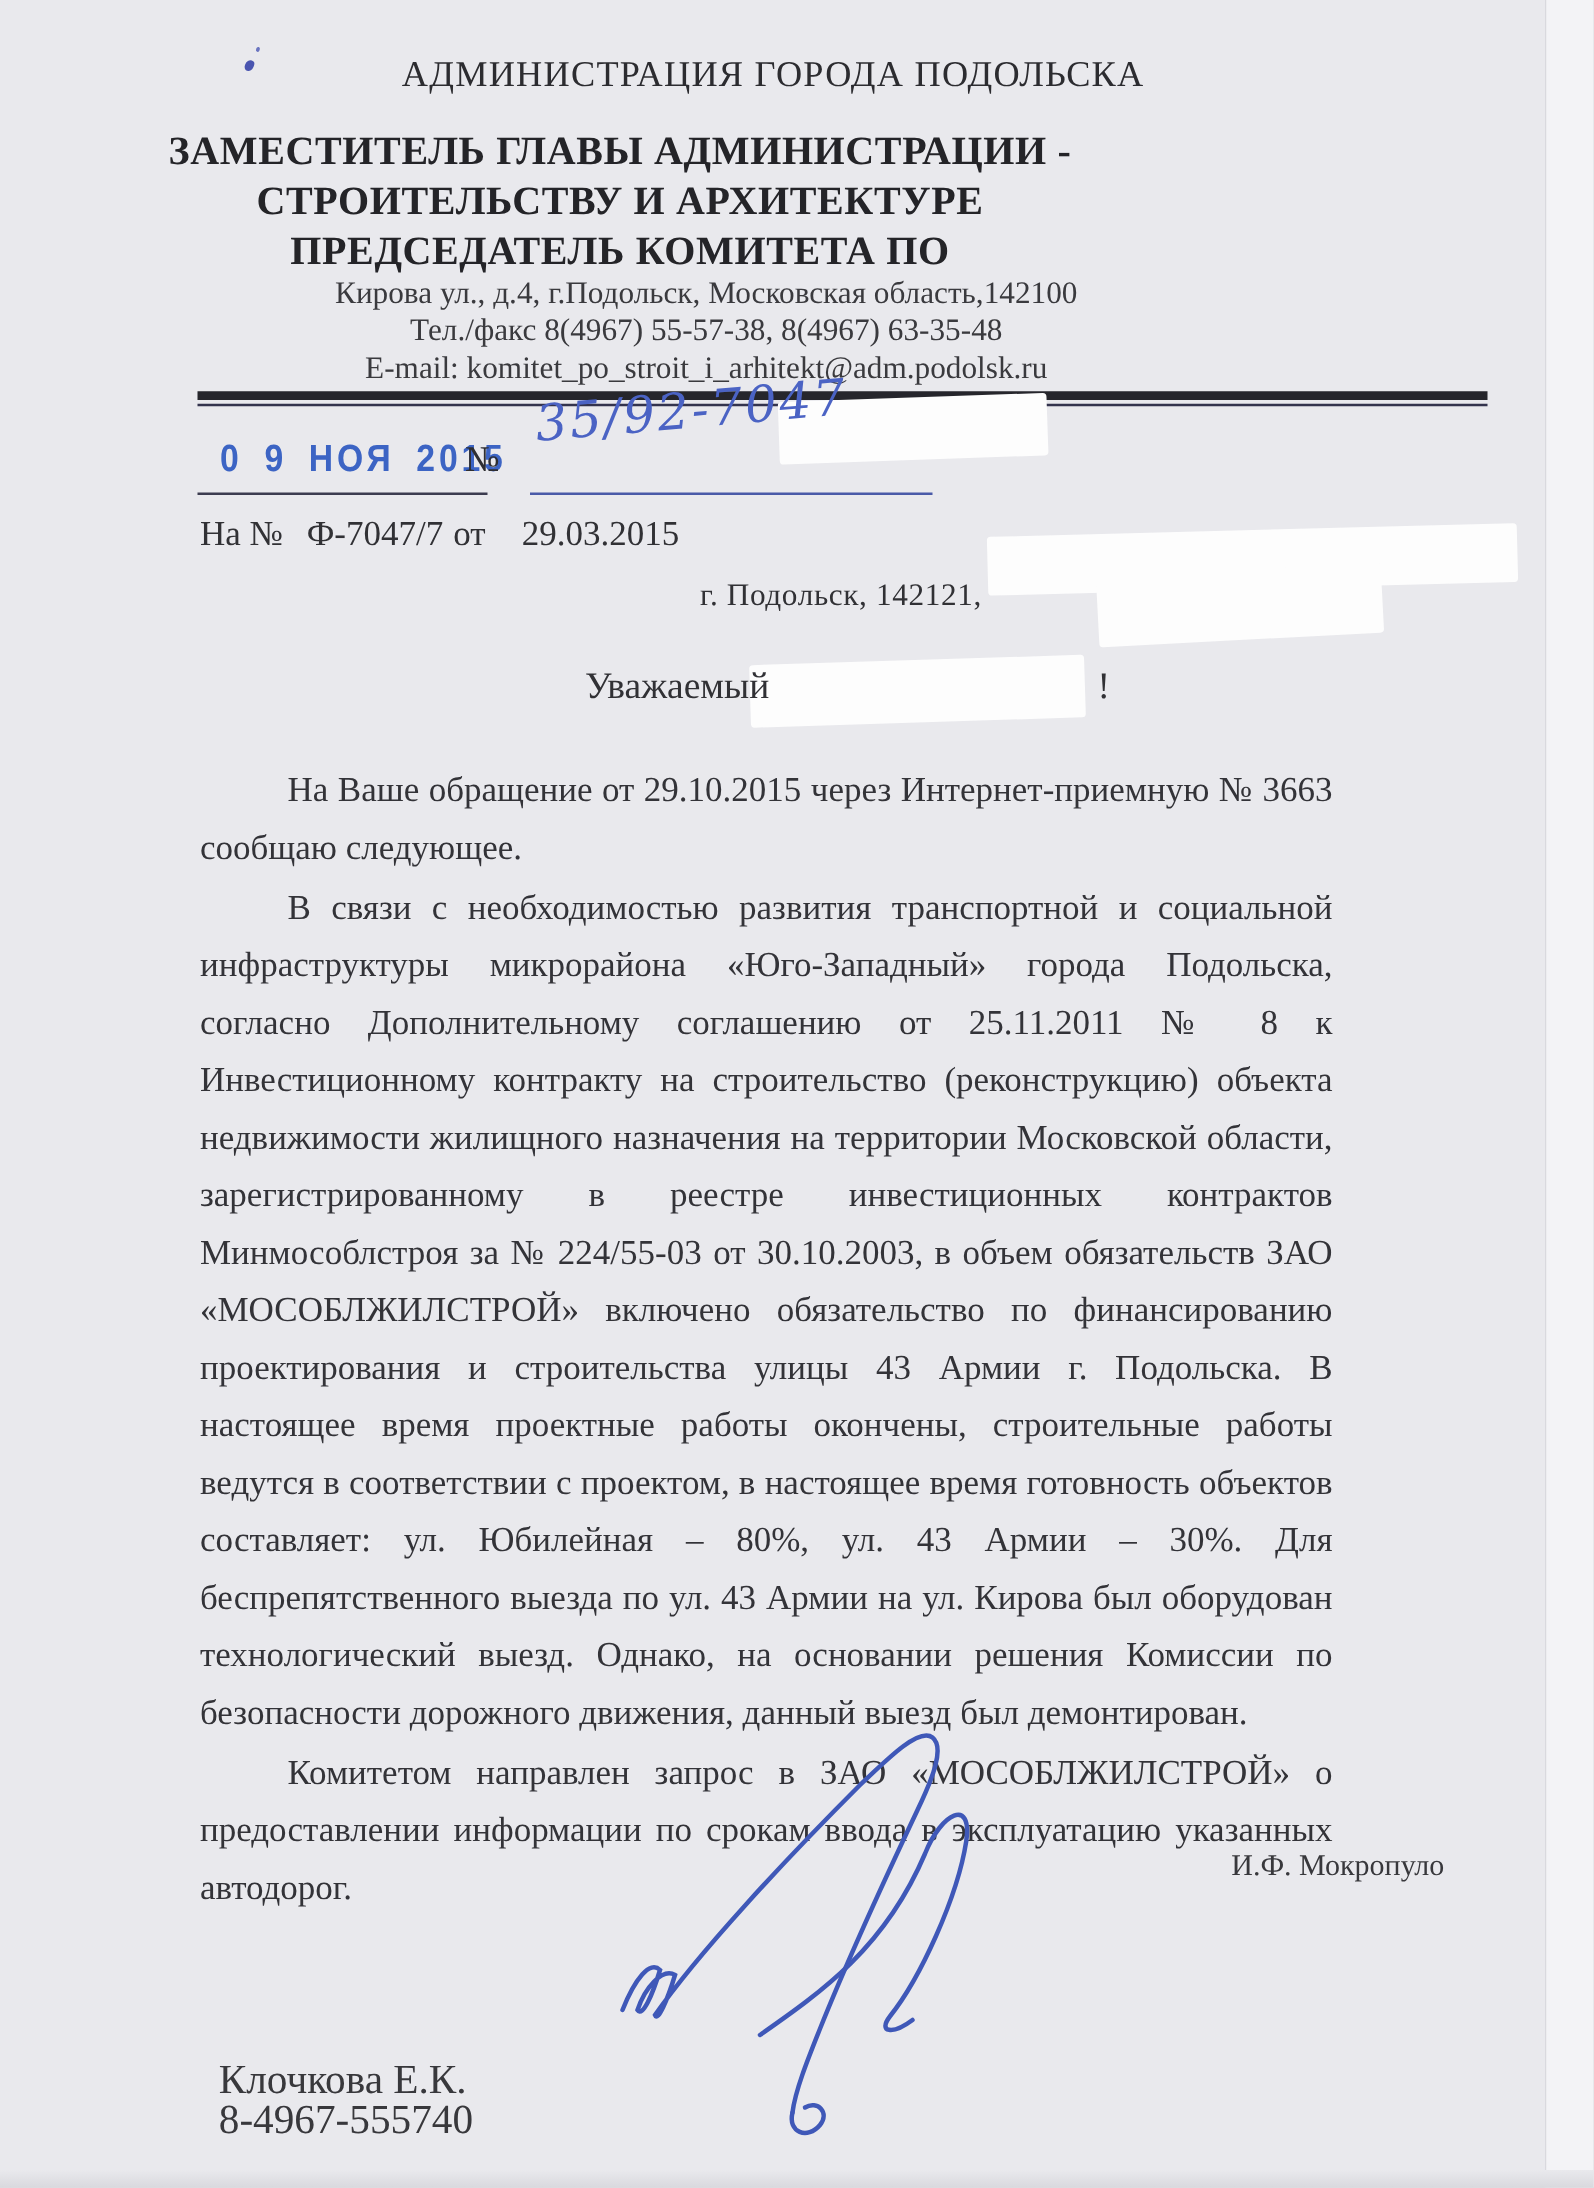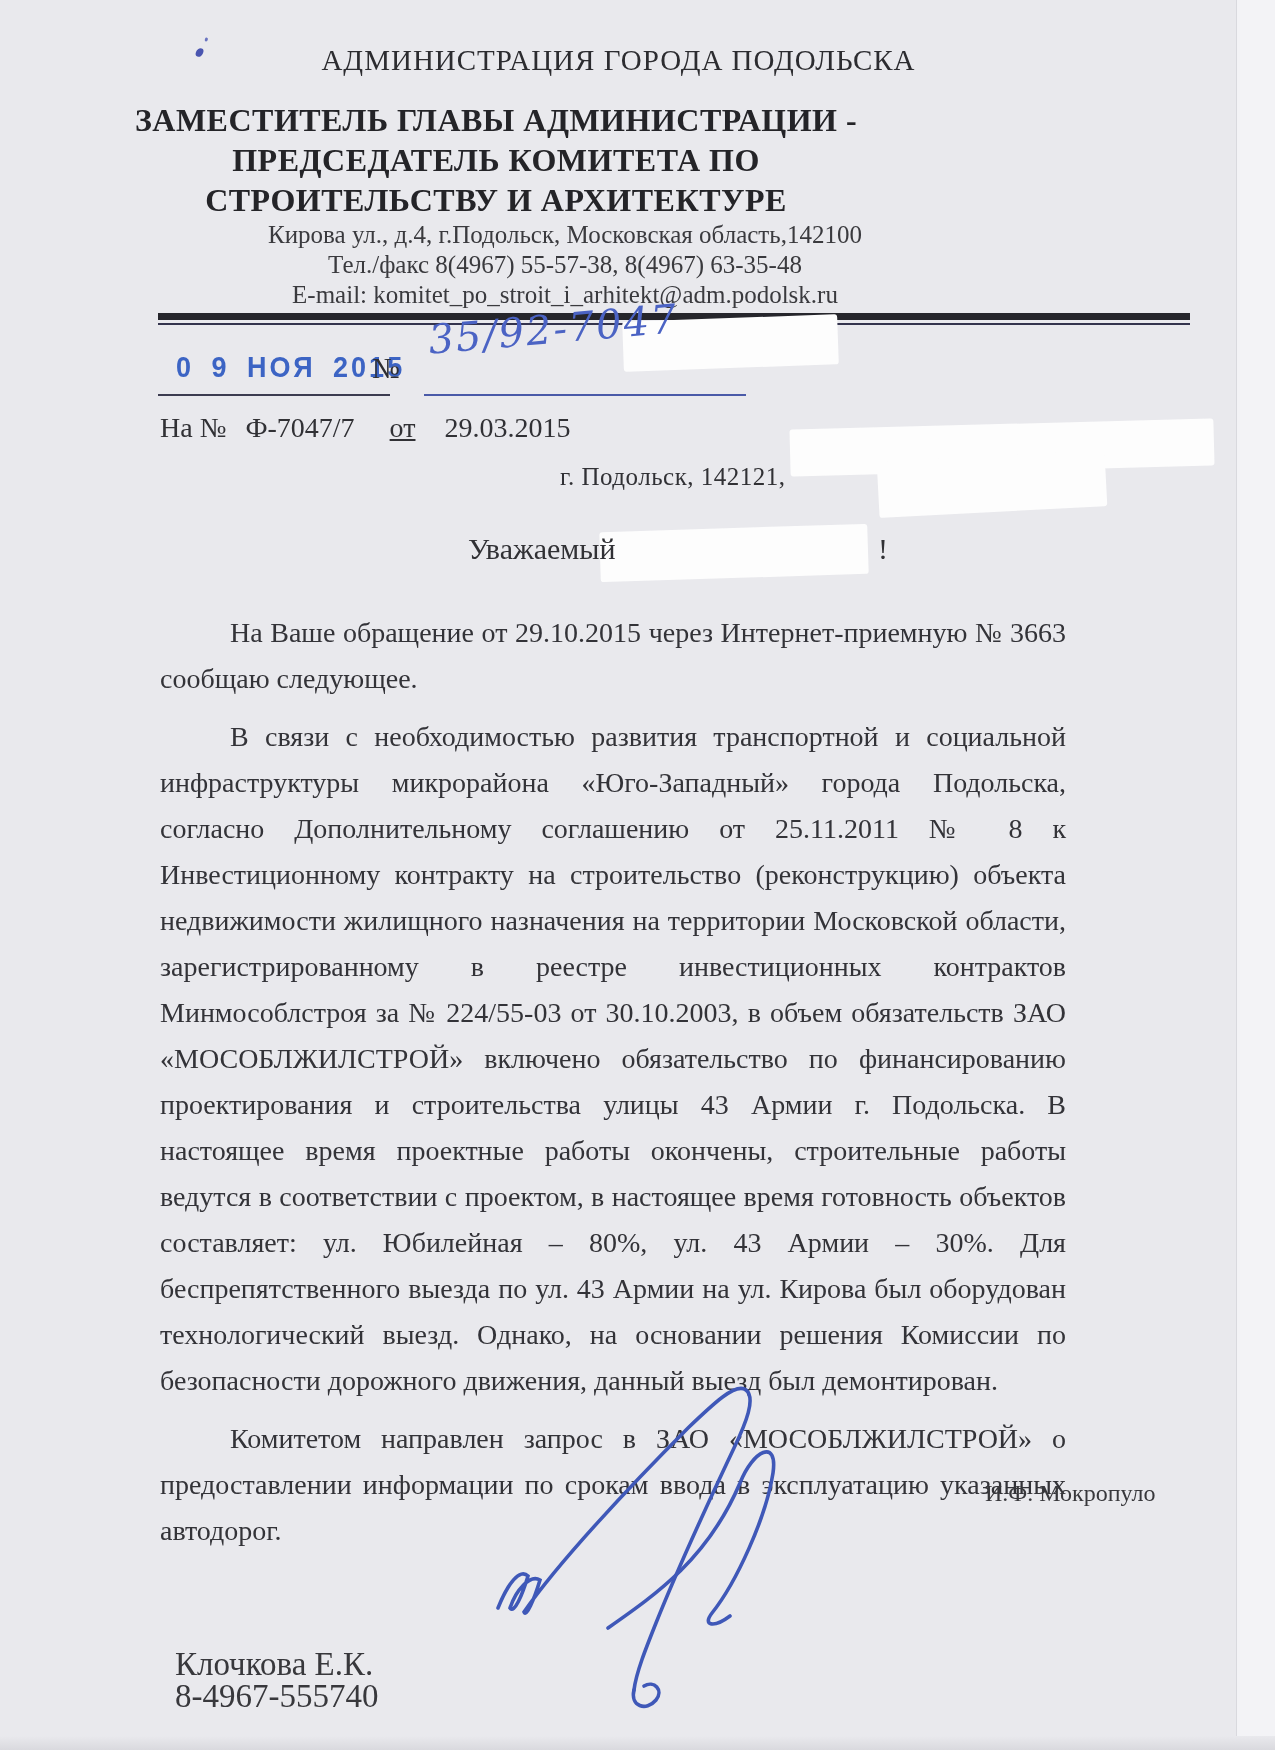--- a/index.html
+++ b/index.html
@@ -42,60 +42,60 @@
     transform:scaleY(1.12);}
   .date-underline{position:absolute;left:158px;top:394px;width:232px;height:2px;background:#3c3c50;}
   .num-label{position:absolute;left:372px;top:352px;font-size:29px;color:#2e2e32;}
   .num-hand{position:absolute;left:428px;top:306px;
     font-size:40px;font-style:italic;color:#4b63c4;letter-spacing:2px;
     transform:rotate(-5deg);font-family:"DejaVu Serif", serif;}
   .num-underline{position:absolute;left:424px;top:394px;width:322px;height:2px;background:#4a5aa8;}
 
   .reply-line{position:absolute;left:160px;top:412px;font-size:28px;color:#313135;}
   .reply-line span{display:inline-block;}
-  .reply-ot{margin-left:28px;text-decoration:underline;}
+  .reply-ot{margin-left:1px;}
   .reply-date{margin-left:22px;}
 
   .city-line{position:absolute;left:560px;top:463px;font-size:25px;color:#313135;letter-spacing:.5px;}
 
   
   .redact{position:absolute;background:#fdfdfd;border-radius:3px;}
   .redact.r1{left:623px;top:318px;width:215px;height:50px;transform:rotate(-2deg);}
   .redact.r2{left:790px;top:424px;width:424px;height:47px;transform:rotate(-1.5deg);}
   .redact.r3{left:878px;top:456px;width:228px;height:56px;transform:rotate(-3deg);}
   .redact.r4{left:600px;top:528px;width:268px;height:50px;transform:rotate(-1.8deg);}
 
   .greeting{position:absolute;left:468px;top:532px;font-size:30px;color:#313135;}
   .greeting-excl{position:absolute;left:878px;top:532px;font-size:30px;color:#313135;}
 
   
   .body-text{position:absolute;left:160px;top:610px;width:906px;
     font-size:28px;line-height:46px;text-align:justify;color:#333338;}
   .body-text p{margin:0;text-indent:70px;}
-  .body-text p + p{margin-top:12px;}
+  .body-text p + p{margin-top:2px;}
 
   
   .signature-ink{position:absolute;left:478px;top:1368px;}
   .signer-name{position:absolute;left:985px;top:1480px;font-size:24px;color:#38383c;}
 
   .executor{position:absolute;left:175px;top:1648px;font-size:33px;line-height:32px;color:#38383c;}
 </style>
 </head>
 <body>
 
 <div class="page">
 
   <div class="ink-speck"></div>
 
   <div class="org-name">АДМИНИСТРАЦИЯ ГОРОДА ПОДОЛЬСКА</div>
 
   <div class="dept-title">
     <div>ЗАМЕСТИТЕЛЬ ГЛАВЫ АДМИНИСТРАЦИИ -</div>
+    <div>СТРОИТЕЛЬСТВУ И АРХИТЕКТУРЕ</div>
     <div>ПРЕДСЕДАТЕЛЬ КОМИТЕТА ПО</div>
-    <div>СТРОИТЕЛЬСТВУ И АРХИТЕКТУРЕ</div>
   </div>
 
   <div class="contact address">Кирова ул., д.4, г.Подольск, Московская область,142100</div>
   <div class="contact phone">Тел./факс 8(4967) 55-57-38, 8(4967) 63-35-48</div>
   <div class="contact email">E-mail: komitet_po_stroit_i_arhitekt@adm.podolsk.ru</div>
 
   <div class="rule-band"></div>
   <div class="rule-line"></div>
 
   <div class="redact r1"></div>

